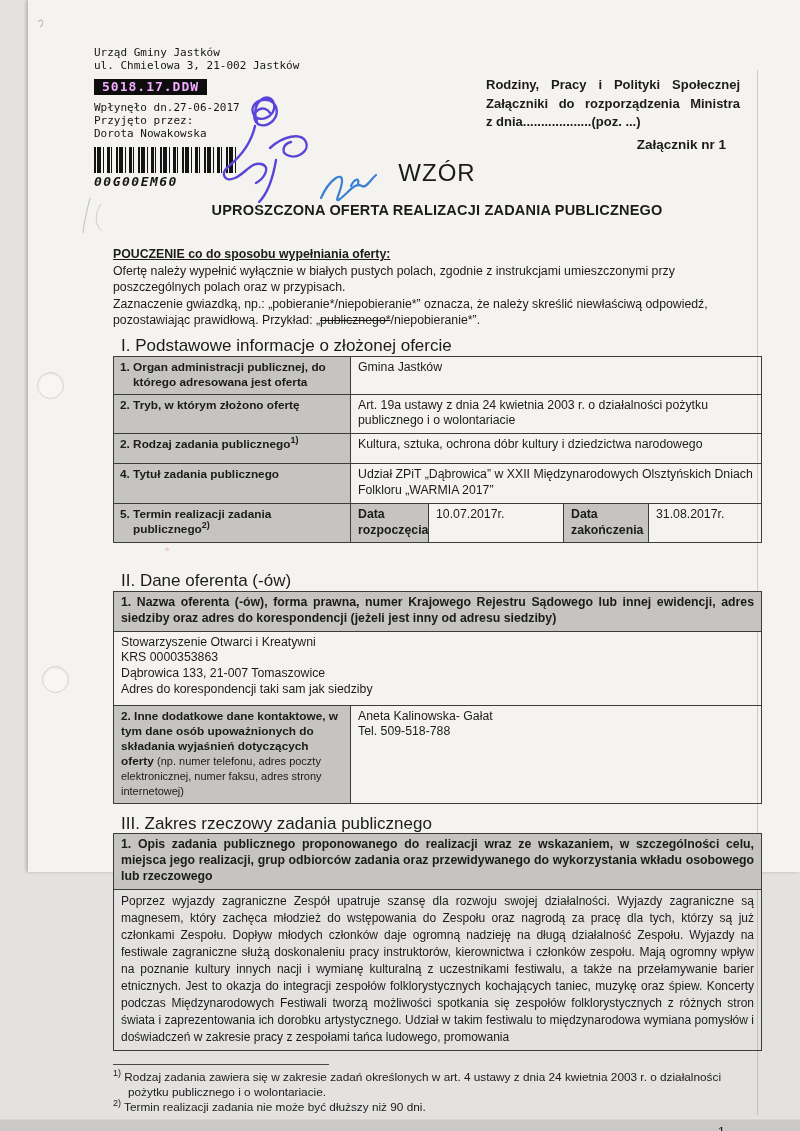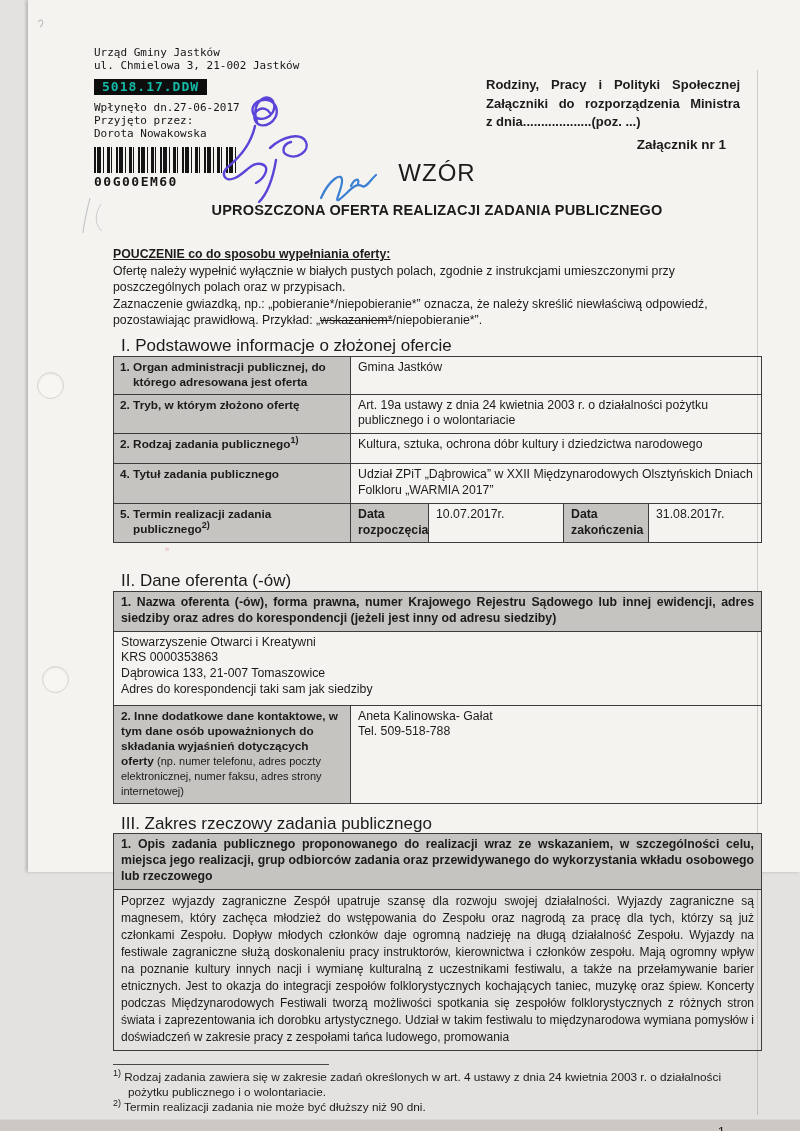--- a/index.html
+++ b/index.html
@@ -14,27 +14,27 @@
   .paper{position:absolute;left:28px;top:0;width:772px;height:872px;background:var(--paper);
          box-shadow:-2px 0 3px rgba(0,0,0,.20);
          background-image:radial-gradient(circle 3px at 18% 63%, rgba(220,120,130,.25) 0 60%, transparent 70%),
                           radial-gradient(circle 2px at 83% 96%, rgba(200,120,130,.3) 0 60%, transparent 70%);padding-left:28px;}
   .edge-line{position:absolute;left:729px;top:70px;width:1px;height:1045px;background:rgba(115,112,108,.30);}
   .hole{position:absolute;width:27px;height:27px;border-radius:50%;background:#f8f6f3;border:1.5px solid #d6d3cf;box-shadow:inset 0 1px 2px rgba(0,0,0,.08);}
 
   
   .stamp{position:absolute;left:66px;top:46px;font-family:"DejaVu Sans Mono","Liberation Mono",monospace;
          font-size:11px;line-height:13px;color:#161616;}
-  .case{display:inline-block;background:#0d0d0d;color:#14b8a6;font-weight:bold;font-size:13px;
+  .case{display:inline-block;background:#0d0d0d;color:#f0abfc;font-weight:bold;font-size:13px;
         letter-spacing:1px;padding:1px 8px 2px;margin:7px 0 6px;}
   .barcode{width:142px;height:26px;margin-top:7px;
     background:repeating-linear-gradient(90deg,#141414 0 2px,transparent 2px 3px,#141414 3px 7px,
       transparent 7px 9px,#141414 9px 10px,transparent 10px 13px,#141414 13px 16px,transparent 16px 17px,
       #141414 17px 18px,transparent 18px 22px);}
-  .barcode-text{font-weight:bold;font-size:13px;letter-spacing:1.5px;margin-top:2px;}
+  .barcode-text{font-weight:bold;font-size:13px;letter-spacing:1.5px;margin-top:2px;font-style:italic;}
 
   .ink-svg{position:absolute;left:185px;top:82px;}
   .pencil-svg{position:absolute;left:0;top:0;}
 
   
   .annex{position:absolute;left:458px;top:76px;width:254px;font-size:13px;line-height:18.5px;font-weight:bold;}
   .annex .just{text-align:justify;text-align-last:justify;}
   .annex-no{font-size:13.5px;text-align:right;padding-right:14px;margin-top:4px;}
 
   .wzor{position:absolute;left:85px;top:159px;width:648px;text-align:center;
@@ -112,21 +112,21 @@
     </div>
 
     <div class="wzor">WZÓR</div>
     <div class="doc-title">UPROSZCZONA OFERTA REALIZACJI ZADANIA PUBLICZNEGO</div>
 
     <div class="content">
 
       <div>
         <span class="pz-head">POUCZENIE co do sposobu wypełniania oferty:</span><br>
         <span>Ofertę należy wypełnić wyłącznie w białych pustych polach, zgodnie z instrukcjami umieszczonymi przy poszczególnych polach oraz w przypisach.</span><br>
-        <span>Zaznaczenie gwiazdką, np.: „pobieranie*/niepobieranie*” oznacza, że należy skreślić niewłaściwą odpowiedź, pozostawiając prawidłową. Przykład: „</span><span class="strike">wskazaniem*</span><span>/niepobieranie*”.</span>
+        <span>Zaznaczenie gwiazdką, np.: „pobieranie*/niepobieranie*” oznacza, że należy skreślić niewłaściwą odpowiedź, pozostawiając prawidłową. Przykład: „</span><span class="strike">publicznego*</span><span>/niepobieranie*”.</span>
       </div>
 
       <div class="sec-heading mt1">I. Podstawowe informacje o złożonej ofercie</div>
       <table>
         <colgroup>
             <col style="width:237px">
             <col style="width:78px">
             <col style="width:135px">
             <col style="width:85px">
             <col style="width:113px">

